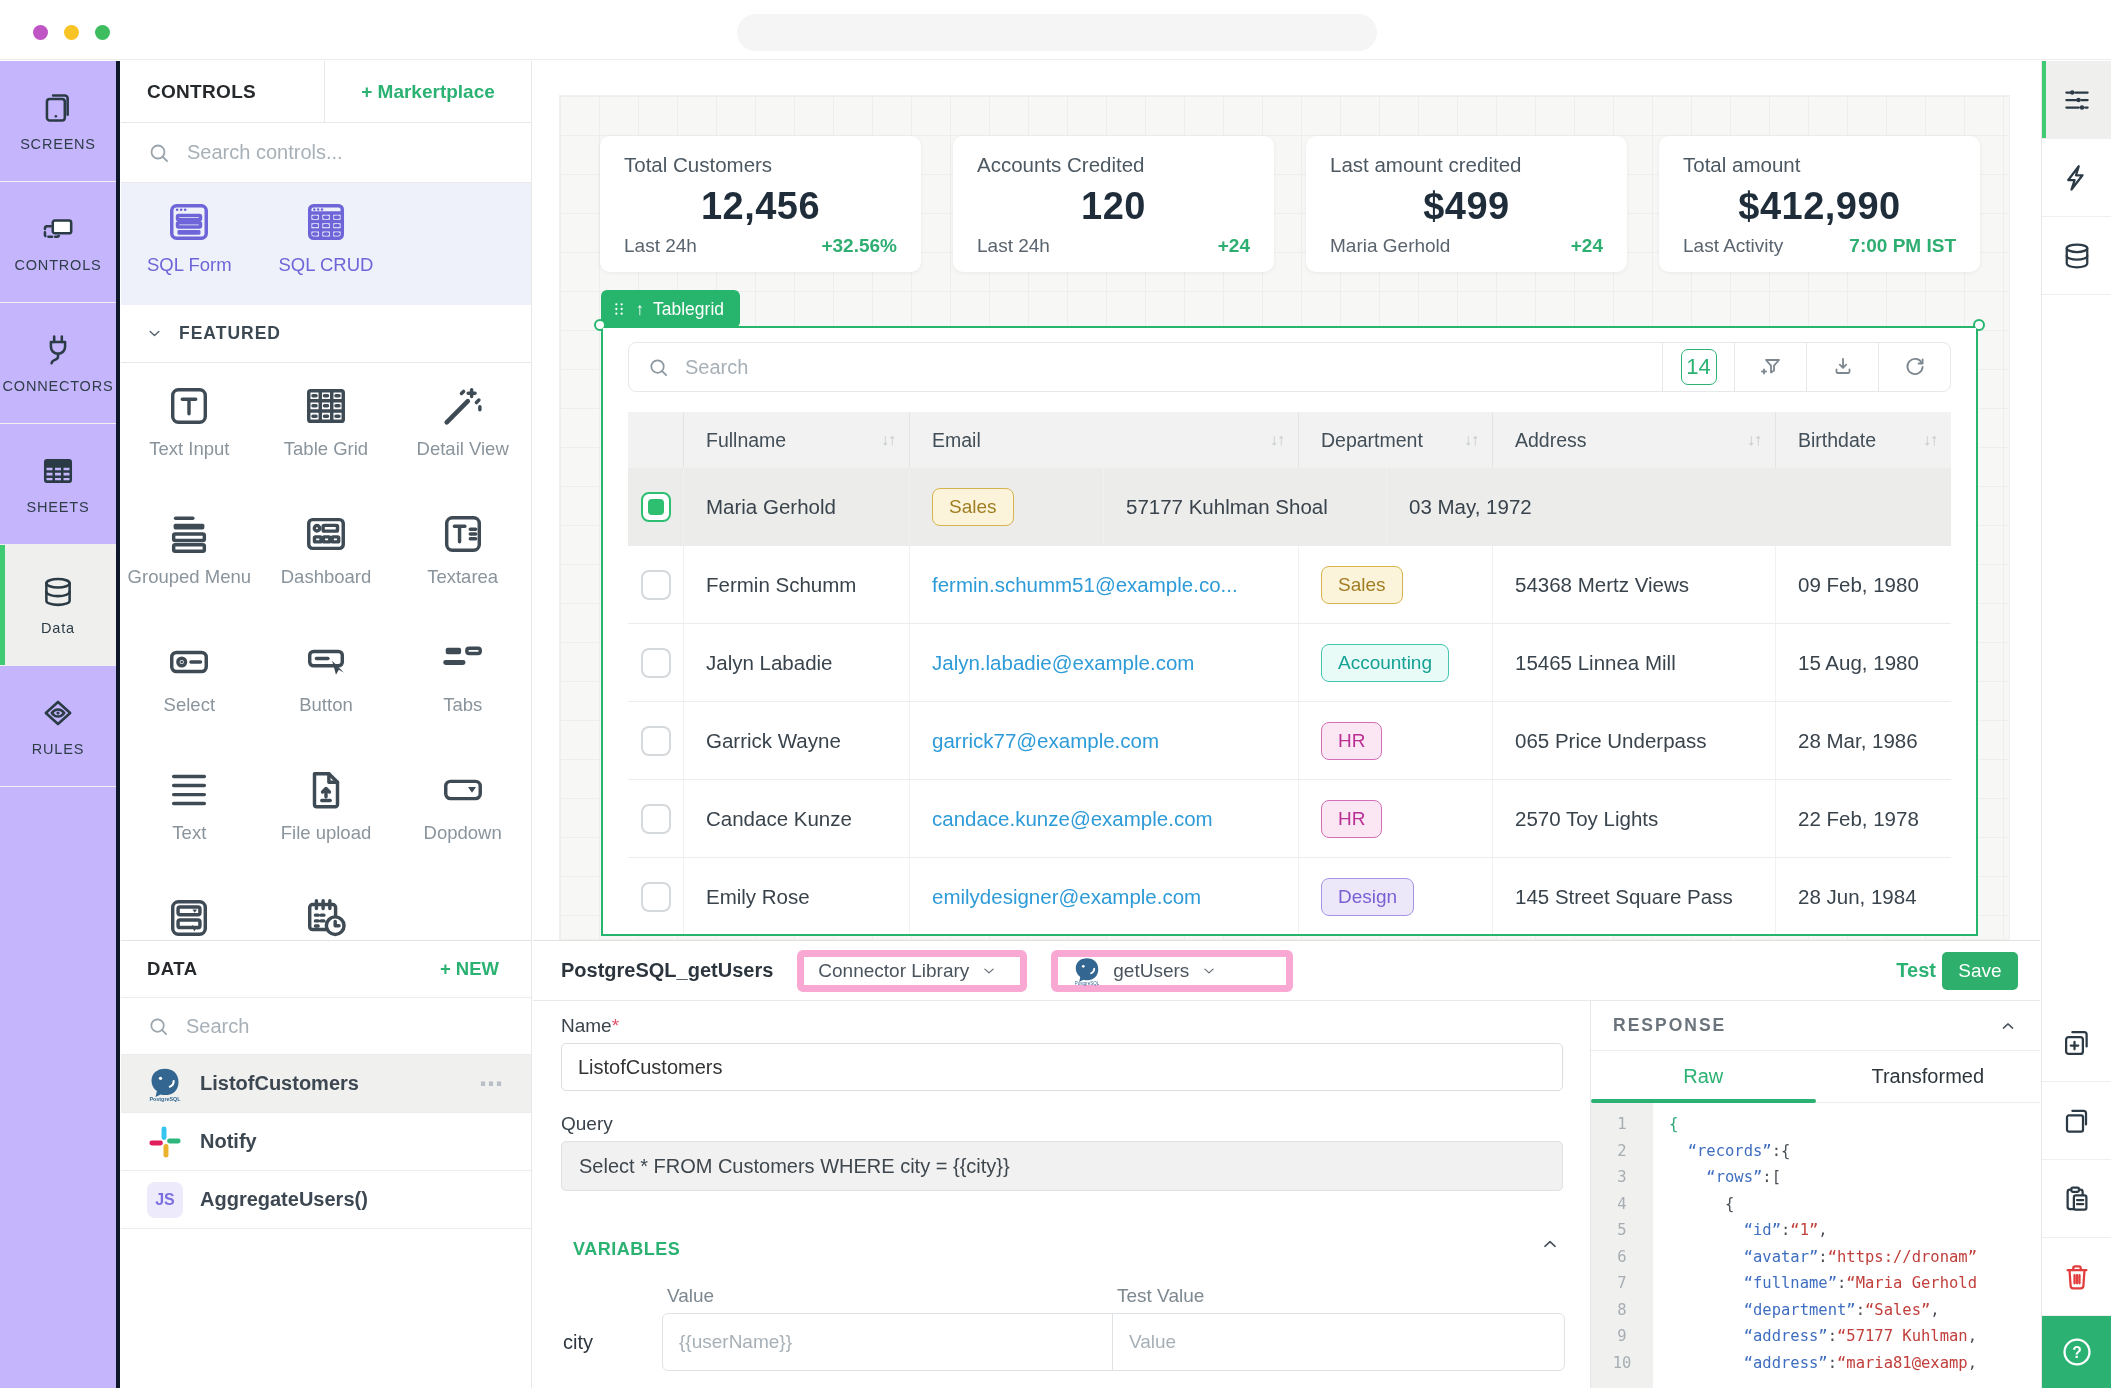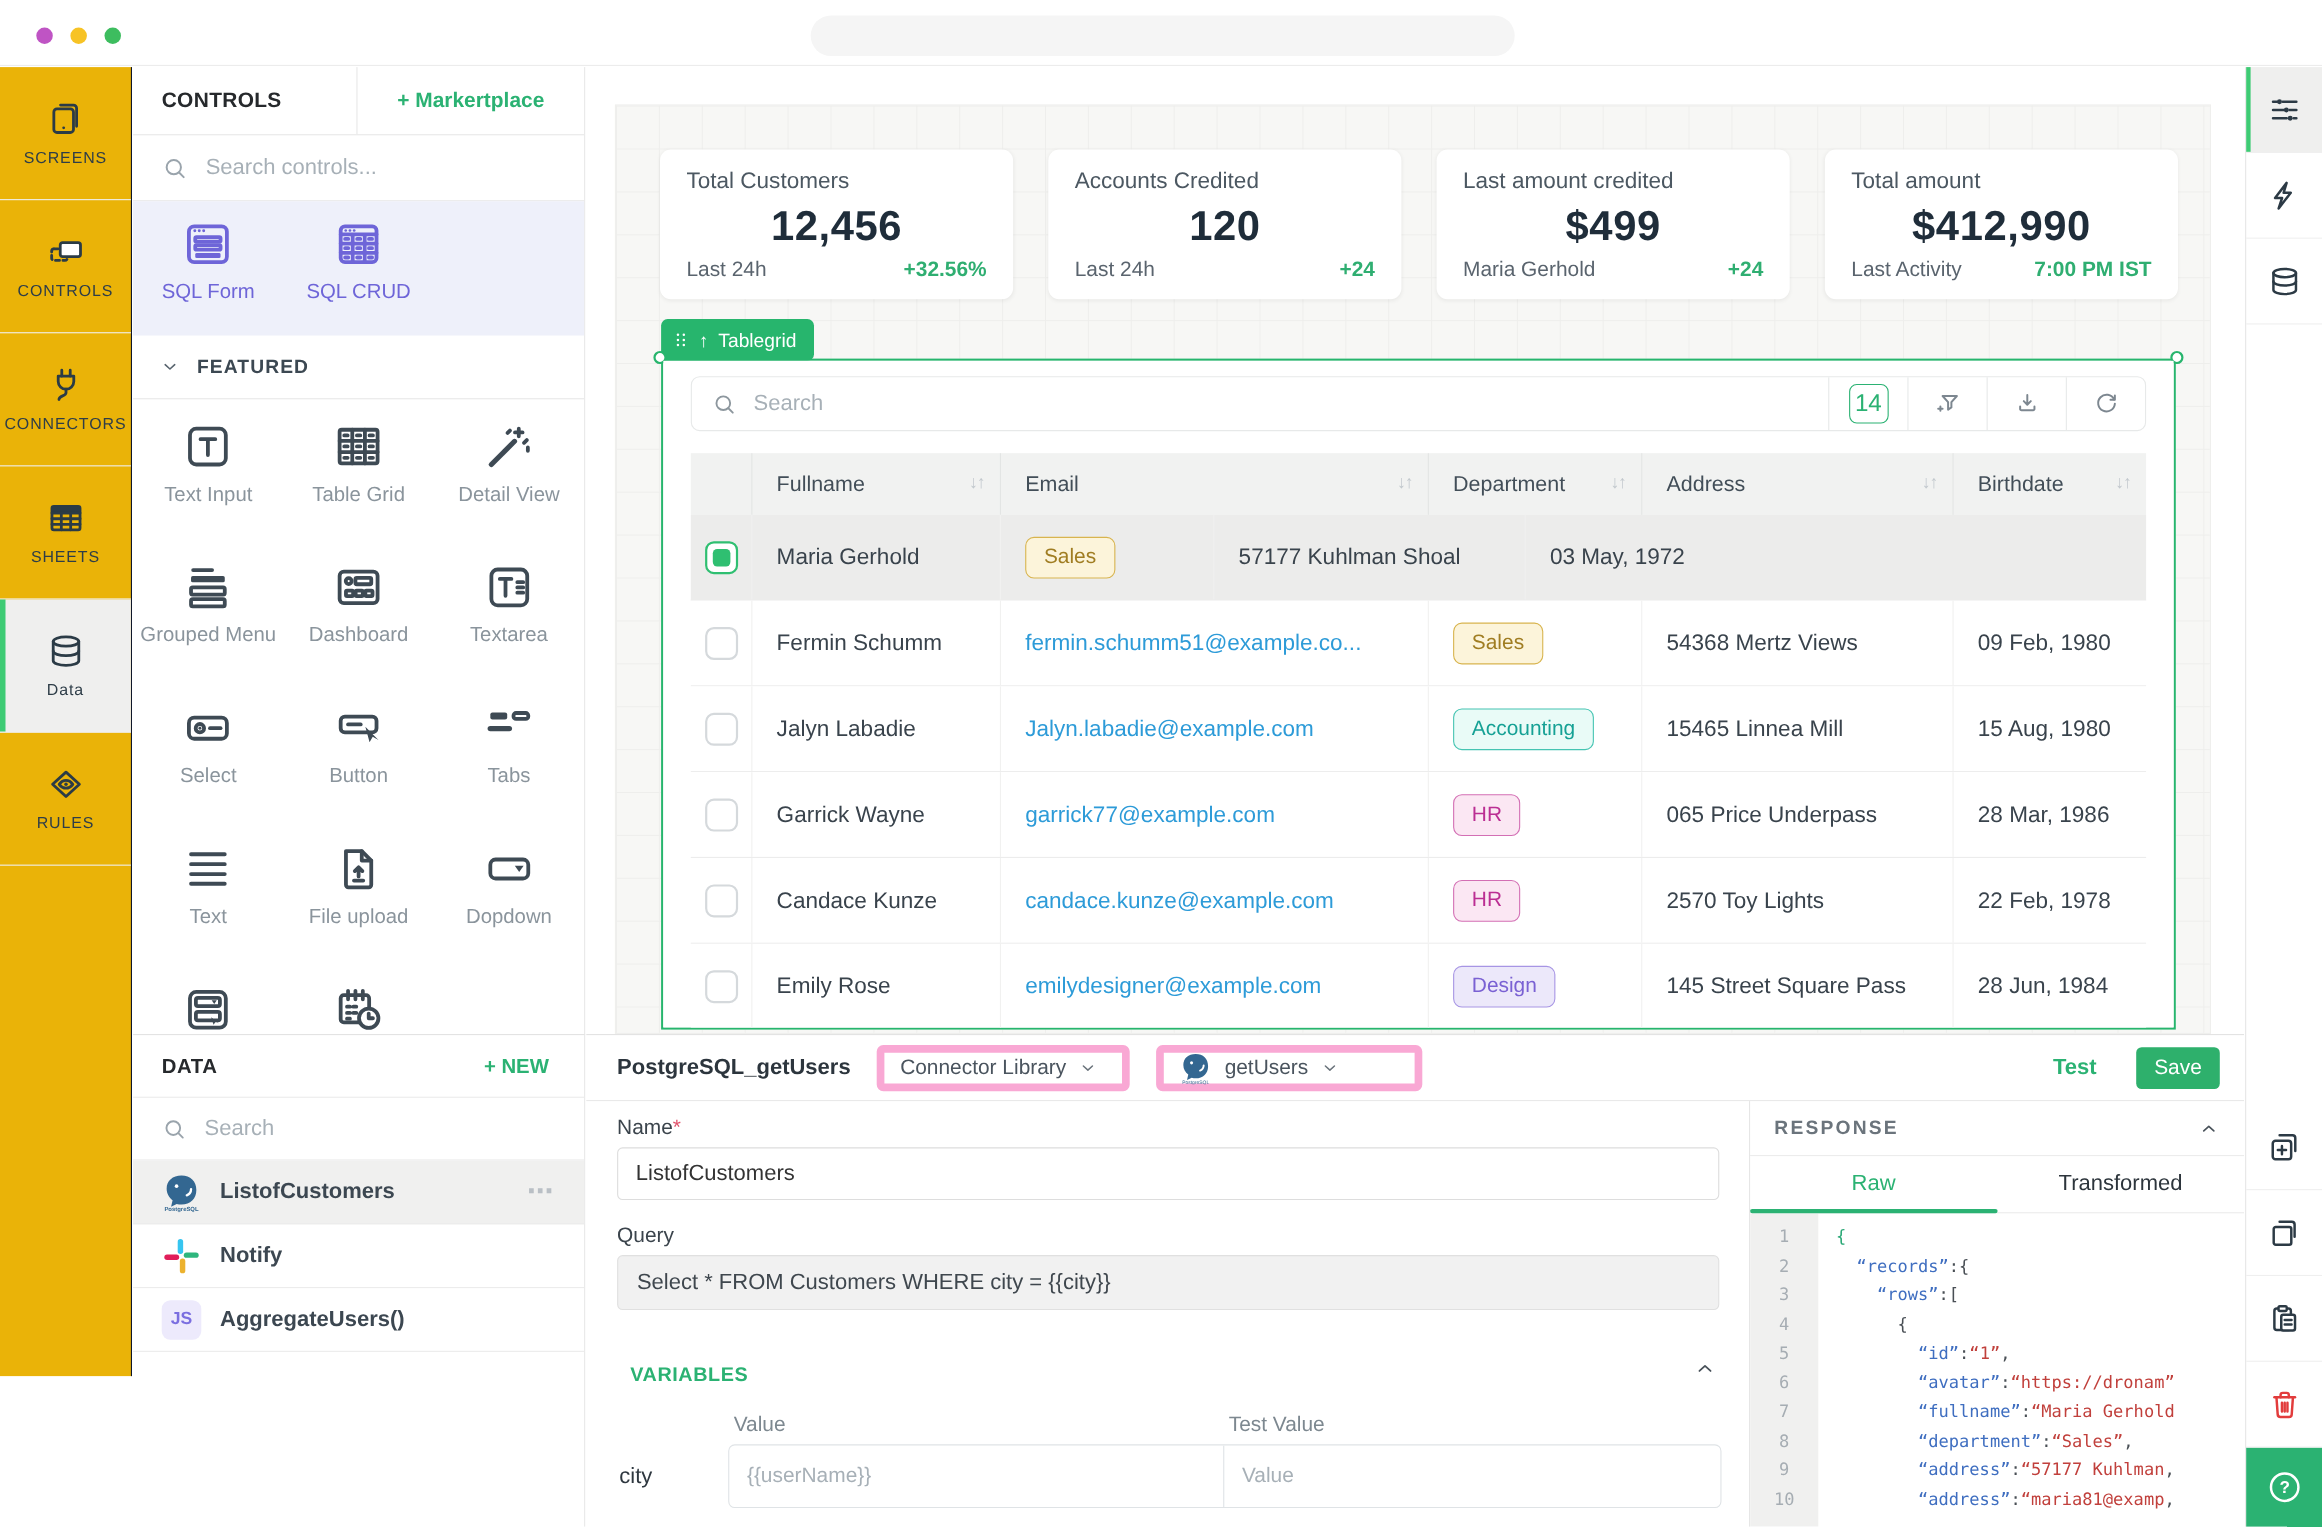--- a/index.html
+++ b/index.html
@@ -10,21 +10,21 @@
   ::placeholder{color:#a7b0b7;opacity:1}
   .icon svg{display:block}
 
   
   .topbar{position:absolute;left:0;top:0;width:2111px;height:60px;background:#fff;border-bottom:1px solid #ececec}
   .dots{position:absolute;left:33px;top:25px;display:flex;gap:16px}
   .dot{width:15px;height:15px;border-radius:50%;cursor:pointer}
   .addrpill{position:absolute;left:737px;top:14px;width:640px;height:37px;border-radius:19px;background:#f5f5f5}
 
   
-  .leftrail{position:absolute;left:0;top:61px;width:120px;height:1190px;background:#eab308;border-right:1px solid #0f172a}
+  .leftrail{position:absolute;left:0;top:61px;width:120px;height:1327px;background:#c4b5fd;border-right:4px solid #0f172a}
   .rail-item{height:121px;border-bottom:1px solid #f0f0f0;display:flex;flex-direction:column;align-items:center;justify-content:center;gap:11px;position:relative;color:#2b3b46;cursor:pointer}
   .rail-item .rail-icon svg{width:34px;height:34px}
   .rail-label{font-size:14.5px;letter-spacing:.8px;color:#2e3d48}
   .rail-item.active{background:#efefee}
   .rail-item.active::before{content:"";position:absolute;left:0;top:0;bottom:0;width:5px;background:#3ecb74}
 
   
   .controls-panel{position:absolute;left:121px;top:61px;width:411px;height:879px;background:#fff;border-right:1px solid #e8e8e8;display:flex;flex-direction:column}
   .cp-head{height:62px;flex:none;display:flex;border-bottom:1px solid #e8e8e8}
   .cp-title{width:204px;display:flex;align-items:center;padding-left:26px;font-weight:700;font-size:19px;color:#26292c;border-right:1px solid #e8e8e8;letter-spacing:.3px}
@@ -106,21 +106,21 @@
   .cb.on{border-color:#2fbf71}
   .cb.on::after{content:"";width:16px;height:16px;background:#2fbf71;border-radius:4px}
 
   
   .bottom-center{position:absolute;left:533px;top:940px;width:1507px;height:448px;background:#fff;border-top:1px solid #e3e3e3}
   .qe-head{height:60px;display:flex;align-items:center;border-bottom:1px solid #e9e9e9;padding-left:28px;gap:24px}
   .qe-name{font-weight:700;font-size:20px;color:#2c353d}
   .qe-select{height:42px;border:7px solid #f9a8d4;border-radius:6px;display:flex;align-items:center;padding:0 14px;gap:11px;font-size:19px;color:#4a545e;background:#fff;cursor:pointer}
   .qe-select .sm svg{width:18px;height:18px;color:#6a737b;margin-left:auto}
   .qe-select .pg svg{width:30px;height:30px}
-  .qe-actions{margin-left:auto;display:flex;align-items:center;gap:30px;padding-right:22px}
+  .qe-actions{margin-left:auto;display:flex;align-items:center;padding-right:22px}
   .btn-test{color:#2bb273;font-weight:600;font-size:20px;background:none;border:none;cursor:pointer;font-family:inherit}
   .btn-save{width:76px;height:38px;background:#2eb06c;color:#fff;border:none;border-radius:5px;font-size:19px;cursor:pointer;font-family:inherit}
   .qe-cols{display:flex;height:387px}
   .qe-body{width:1057px;position:relative}
   .fld-label{position:absolute;font-size:19px;color:#3b444c}
   .req{color:#e0526b}
   .inp{position:absolute;height:48px;border:1px solid #ddd;border-radius:5px;font-size:20px;color:#333;padding:0 16px;background:#fff;width:1002px;left:28px}
   .qbox{position:absolute;left:28px;top:140px;width:1002px;height:50px;background:#f1f1f1;border:1px solid #e0e0e0;border-radius:5px;display:flex;align-items:center;padding:0 17px;font-size:20px;color:#3f474e}
   .vars-title{position:absolute;left:40px;top:238px;color:#2bb273;font-weight:700;font-size:18px;letter-spacing:.5px}
   .vars-chev{position:absolute;left:1006px;top:232px;color:#49525a}

